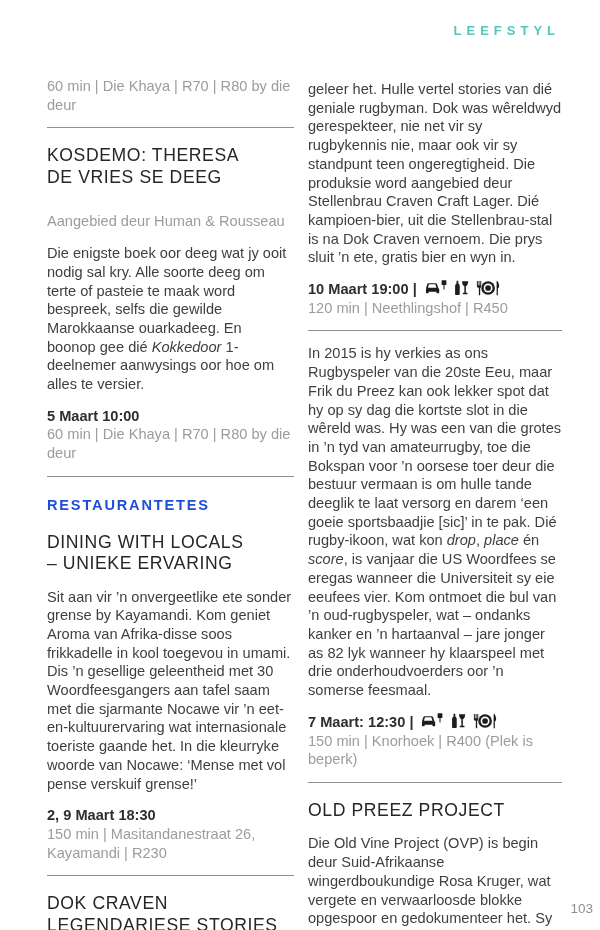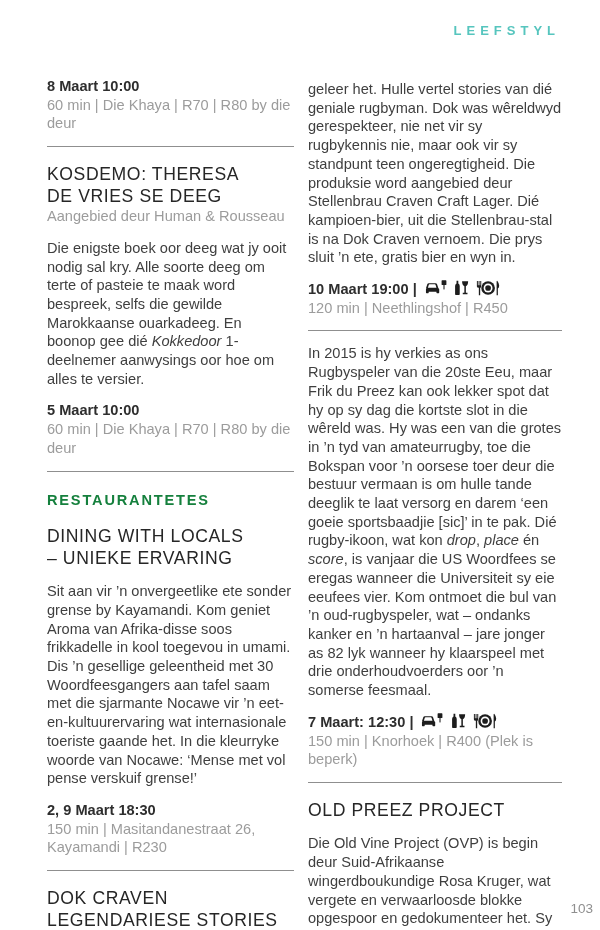--- a/index.html
+++ b/index.html
@@ -14,55 +14,54 @@
     color:#56c5be;font-size:13px;font-weight:700;letter-spacing:5px;
   }
   .col{position:absolute;top:77px;font-size:14.6px;line-height:18.7px;}
   .col-left{left:47px;width:247px;}
   .col-right{left:308px;width:254px;}
 
   h2{
     margin:17px 0 0;color:#262626;font-size:17.6px;line-height:21.5px;
     font-weight:400;letter-spacing:0.6px;
   }
-  .presenter{margin:0 0 0;color:#9c9c9c;}
+  .presenter{margin:24px 0 0;color:#9c9c9c;}
   p.body{margin:13px 0 0;}
   p.first{margin-top:3px;}
   .it{font-style:italic;}
 
   .meta-block{margin:13px 0 0;}
   .meta-block.top{margin-top:0;}
   .date{font-weight:700;color:#2e2e2e;}
   .meta{color:#9c9c9c;}
   .date-row{display:flex;align-items:flex-start;gap:7px;}
   .icons{display:inline-flex;align-items:center;gap:7px;}
   .icons svg{height:16px;width:auto;display:block;}
 
   hr.rule{border:none;border-top:1px solid #8f8f8f;margin:13px 0 0;}
 
   .section-label{
-    margin:19px 0 0;color:#15803d;font-weight:700;
+    margin:19px 0 0;color:#1d4ed8;font-weight:700;
     font-size:14.6px;letter-spacing:1.8px;
   }
   .pagenum{
     position:absolute;left:0;right:7px;bottom:14px;text-align:right;
     color:#8f8f8f;font-size:13.5px;
   }
 </style>
 </head>
 <body>
 
 <div class="sheet">
 
   <div class="masthead">LEEFSTYL</div>
 
   <div class="col col-left">
 
     <div class="meta-block top">
-      <div class="date">8 Maart 10:00</div>
       <div class="meta">60 min | Die Khaya | R70 | R80 by die deur</div>
     </div>
 
     <hr class="rule">
 
     <h2>KOSDEMO: THERESA<br>DE VRIES SE DEEG</h2>
     <p class="presenter">Aangebied deur Human &amp; Rousseau</p>
     <p class="body"><span>Die enigste boek oor deeg wat jy ooit nodig sal kry. Alle soorte deeg om terte of pasteie te maak word bespreek, selfs die gewilde Marokkaanse ouarkadeeg. En boonop gee dié </span><span class="it">Kokkedoor</span><span> 1-deelnemer aanwysings oor hoe om alles te versier.</span></p>
 
     <div class="meta-block">

